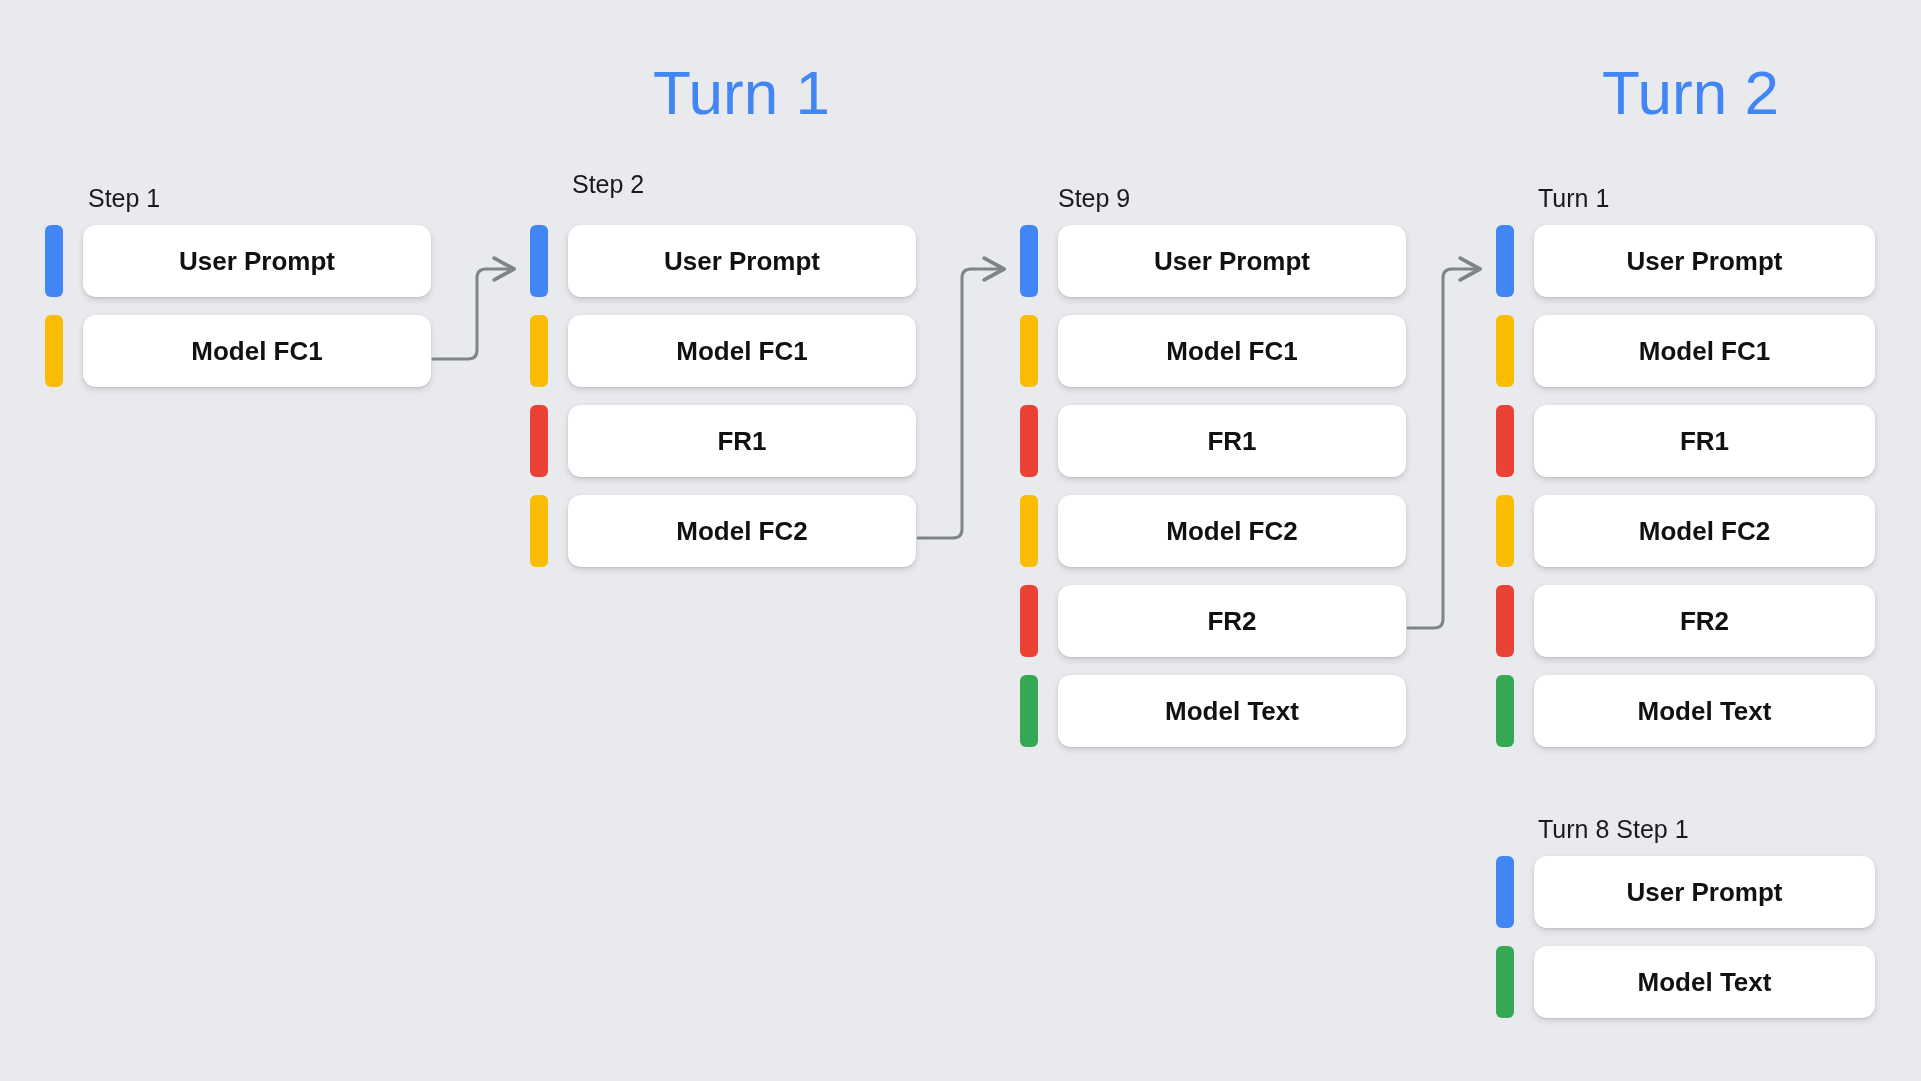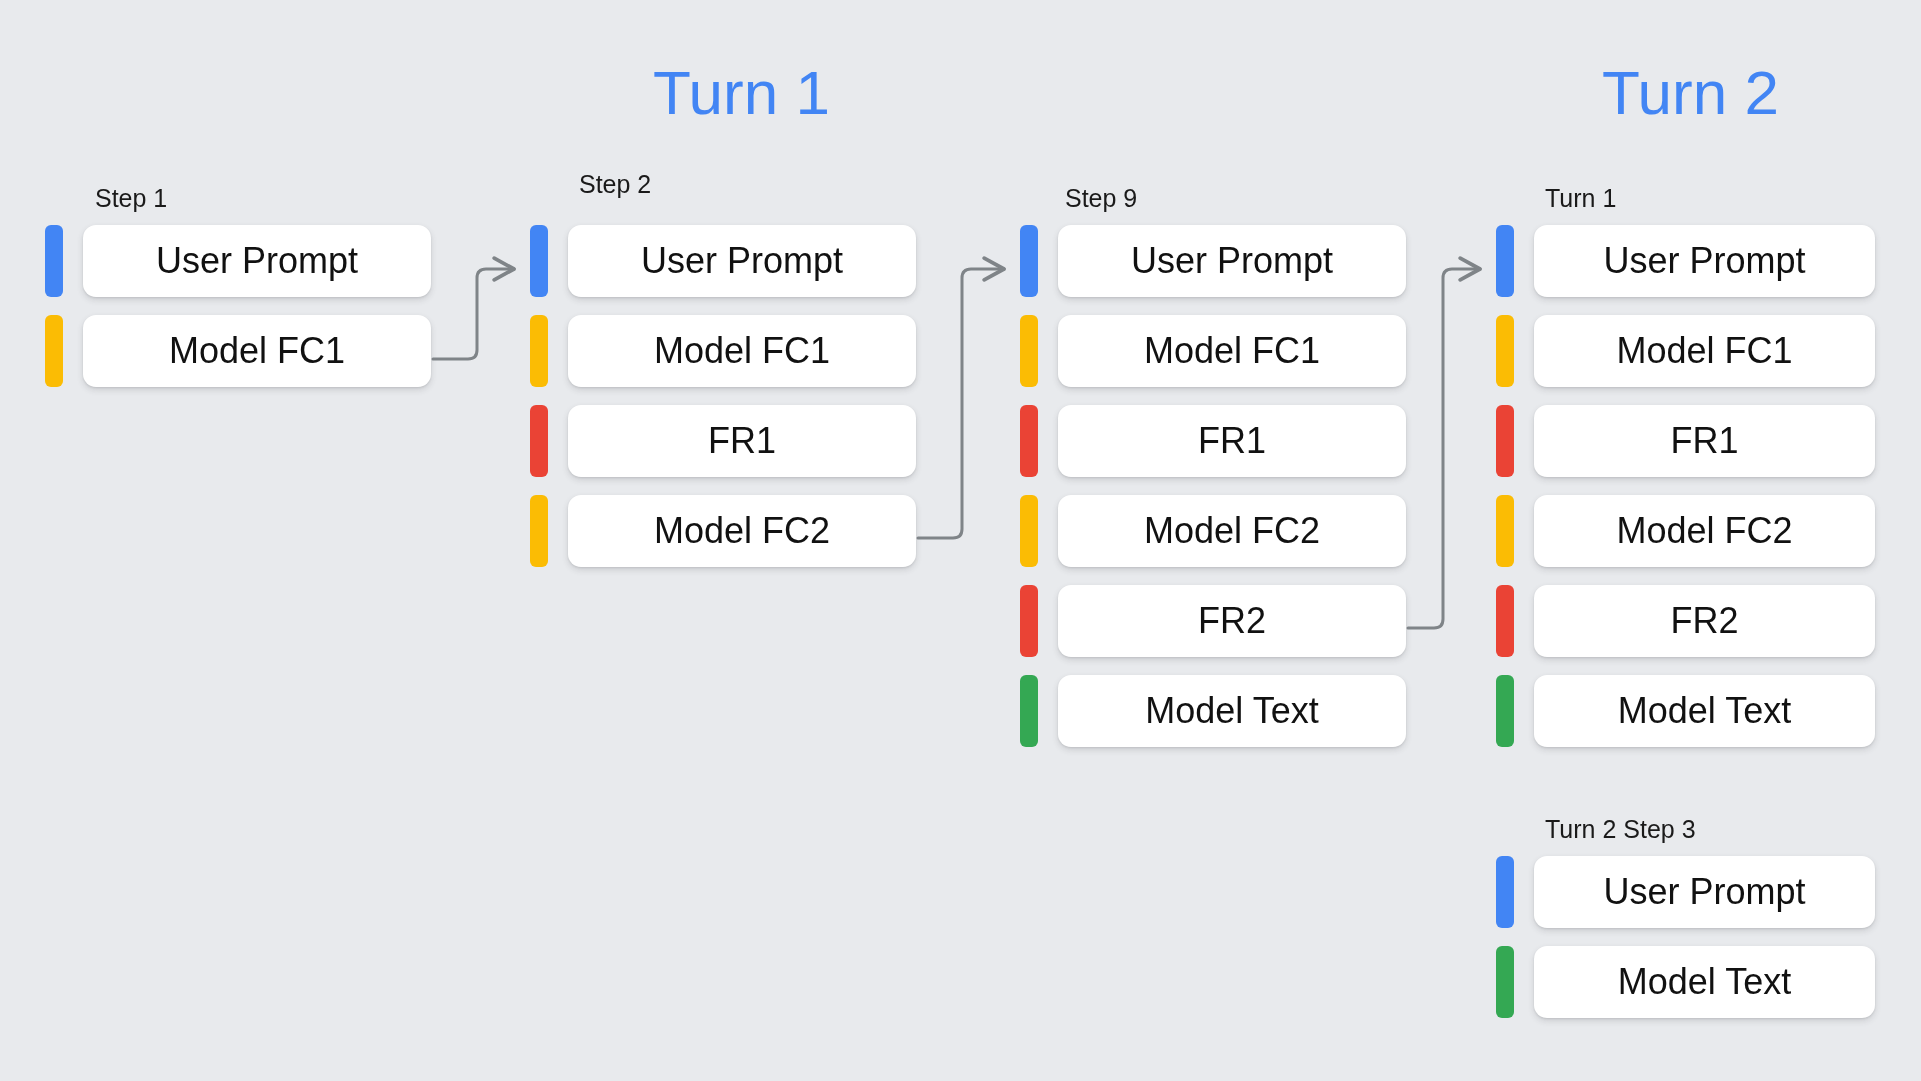--- a/index.html
+++ b/index.html
@@ -33,21 +33,20 @@
   }
 
   
   .col-header {
     position: absolute;
     color: #1a1a1a;
     font-size: 25px;
     font-weight: 400;
     line-height: 1;
     white-space: nowrap;
-    margin-left: 7px;
   }
 
   
   .column {
     position: absolute;
   }
 
   
   .row {
     position: absolute;
@@ -72,22 +71,22 @@
     background: #ffffff;
     border-radius: 13px;
     box-shadow: 0 3px 6px rgba(60,64,67,0.16), 0 1px 2px rgba(60,64,67,0.12);
     display: flex;
     align-items: center;
     justify-content: center;
   }
 
   .card-label {
     color: #111111;
-    font-size: 36px;
-    font-weight: 400;
+    font-size: 26px;
+    font-weight: 700;
     line-height: 1;
     white-space: nowrap;
   }
 
   
   #connectors {
     position: absolute;
     left: 0;
     top: 0;
     width: 1921px;
@@ -101,21 +100,21 @@
 <div id="canvas">
 
   <div class="turn-title" id="title-turn-1" style="left: 653px; top: 62px;">Turn 1</div>
 
   <div class="turn-title" id="title-turn-2" style="left: 1602px; top: 62px;">Turn 2</div>
 
   <div class="col-header" style="left: 88px; top: 186px;">Step 1</div>
   <div class="col-header" style="left: 572px; top: 172px;">Step 2</div>
   <div class="col-header" style="left: 1058px; top: 186px;">Step 9</div>
   <div class="col-header" style="left: 1538px; top: 186px;">Turn 1</div>
-  <div class="col-header" style="left: 1538px; top: 817px;">Turn 2 Step 3</div>
+  <div class="col-header" style="left: 1538px; top: 817px;">Turn 8 Step 1</div>
 
   <div class="column" style="left: 45px; top: 225px; width: 400px;">
 
     <div class="row" style="top: 0px;">
       <div class="bar" style="background:#4285f4;"></div>
       <div class="card" style="width: 348px;">
         <span class="card-label">User Prompt</span>
       </div>
     </div>
 

